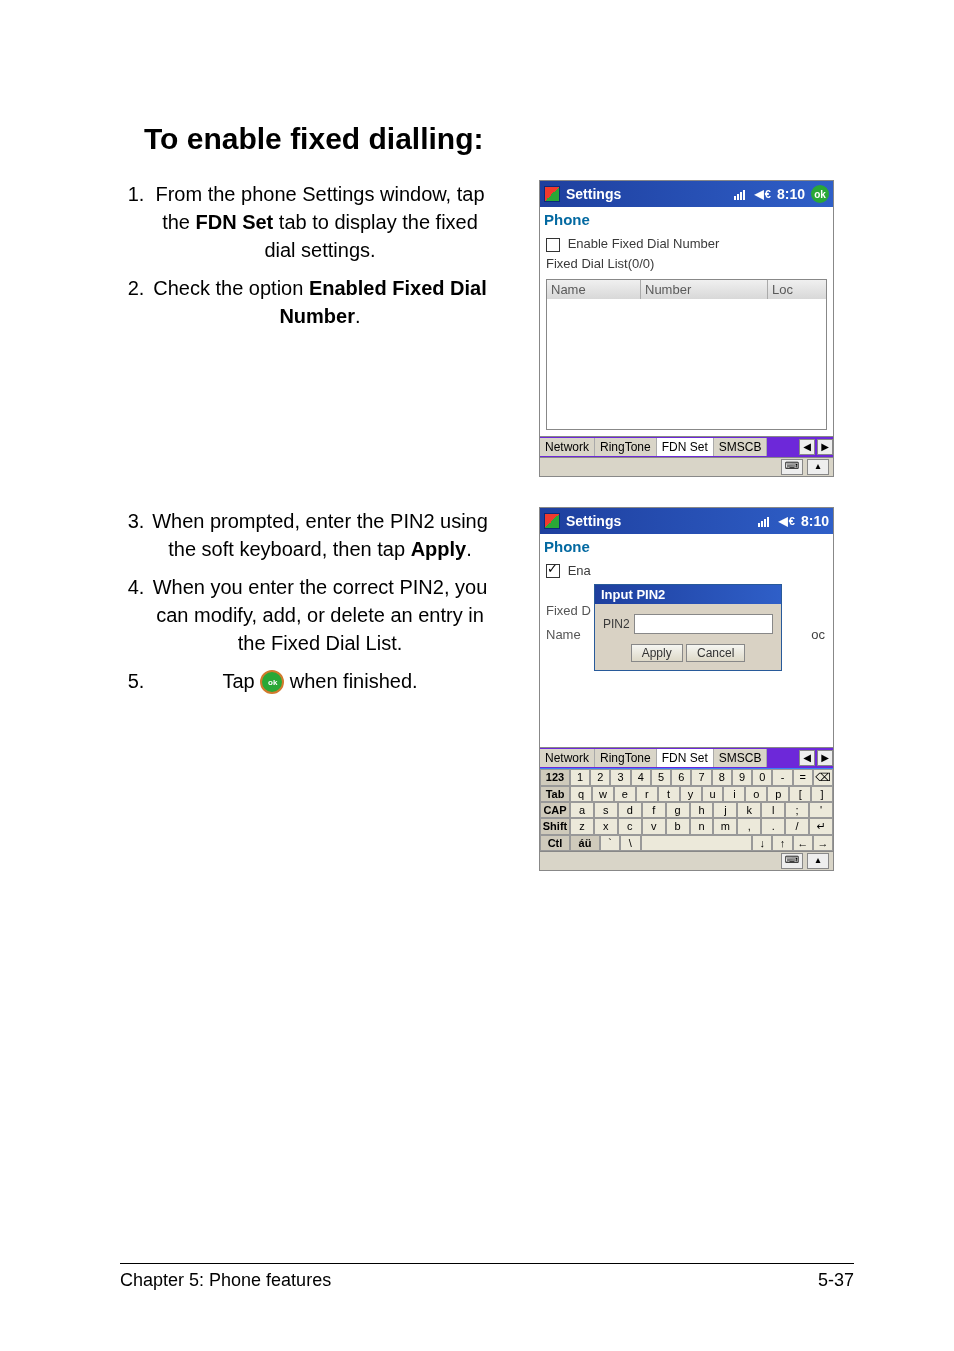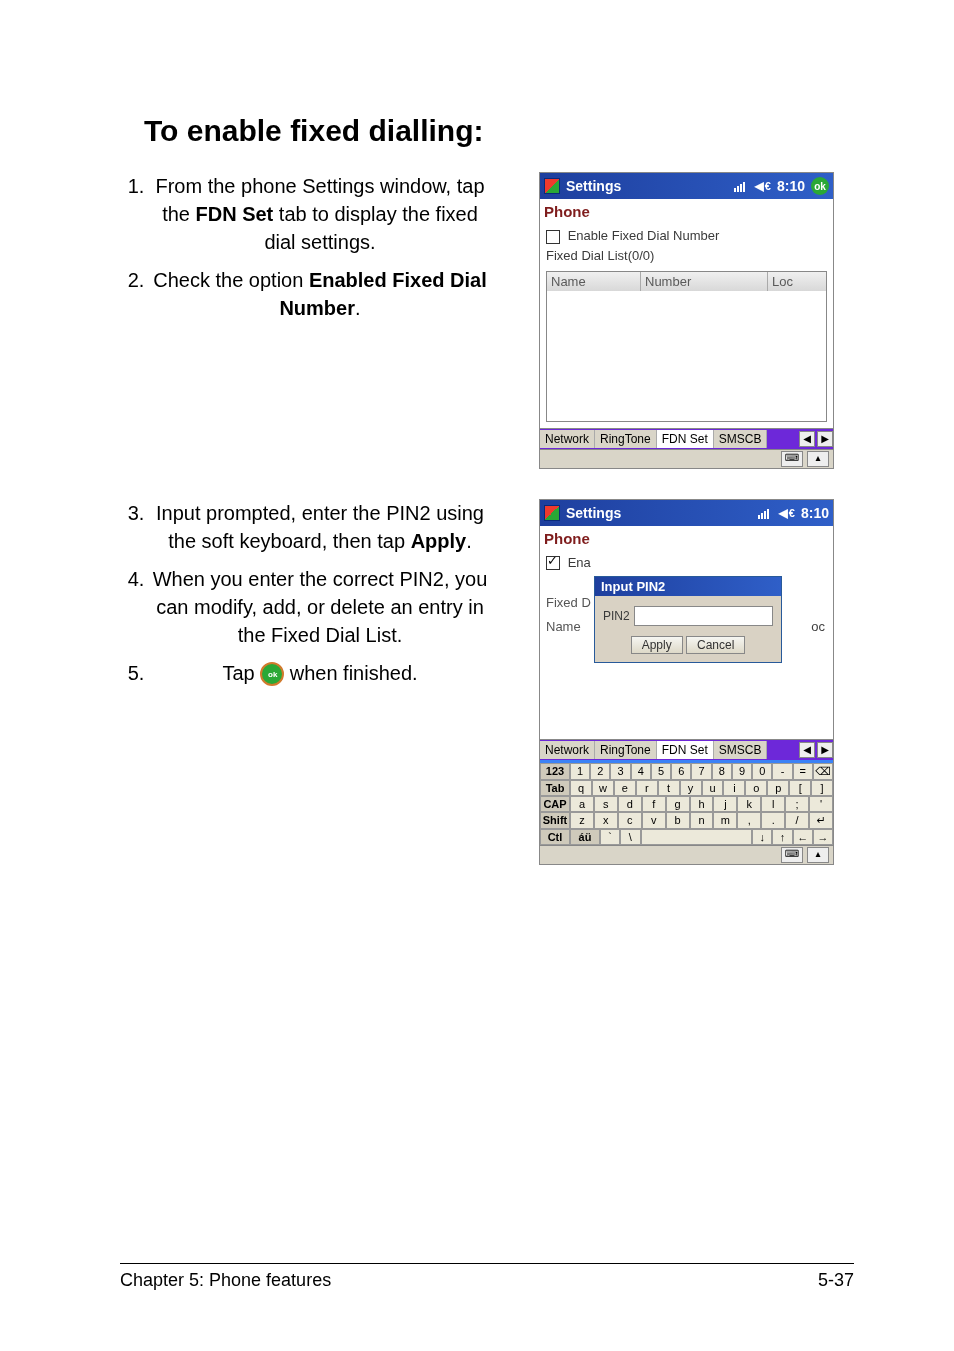--- a/index.html
+++ b/index.html
@@ -14,21 +14,21 @@
     width: 954px;
     height: 1351px;
     box-sizing: border-box;
     padding: 110px 100px 40px 120px;
     position: relative;
   }
   h2.section-heading {
     font-family: Verdana, Arial, sans-serif;
     font-weight: bold;
     font-size: 30px;
-    margin: 4px 0 24px 24px;
+    margin: 12px 0 24px 24px;
   }
   .cols {
     display: flex;
     gap: 32px;
   }
   .leftcol {
     width: 370px;
     flex-shrink: 0;
     text-align: center;
   }
@@ -112,21 +112,21 @@
     border-radius: 50%;
     background: #2aa836;
     color: #fff;
     font-size: 10px;
     font-weight: bold;
     display: inline-flex;
     align-items: center;
     justify-content: center;
   }
   .ppc-subtitle {
-    color: #7f1d1d;
+    color: #0369a1;
     font-weight: bold;
     padding: 4px 4px 2px 4px;
     font-size: 15px;
     background: #fff;
   }
   .ppc-body {
     background: #fff;
     padding: 6px;
     font-size: 13px;
     color: #3a3a3a;
@@ -247,21 +247,21 @@
     padding: 1px 10px;
     background: linear-gradient(#f6f6f2,#ded9c8);
     border: 1px solid #888;
     font-size: 12px;
     color: #333;
   }
   .btn-row { text-align: center; }
 
   
   .sip-kb {
-    border-top: 3px solid #3b82f6;
+    border-top: 1px solid #3b82f6;
     background: #eab308;
     font-size: 11px;
   }
   .kb-row { display: flex; }
   .kb-row .k {
     flex: 1;
     border: 1px solid #999;
     text-align: center;
     padding: 1px 0;
     margin: 0;
@@ -361,21 +361,21 @@
           <span class="sip-btn caret"></span>
         </div>
       </div>
     </div>
   </div>
 
   <div class="cols" style="margin-top:30px;">
     <div class="leftcol">
       <ol class="steps" start="3">
         <li>
-          <span>Input prompted, enter the PIN2 using the soft keyboard, then tap </span><span class="bold">Apply</span><span>.</span>
+          <span>When prompted, enter the PIN2 using the soft keyboard, then tap </span><span class="bold">Apply</span><span>.</span>
         </li>
         <li>
           <span>When you enter the correct PIN2, you can modify, add, or delete an entry in the Fixed Dial List.</span>
         </li>
         <li>
           <span>Tap </span>
           <span class="ok-inline">
             <svg width="12" height="12" viewBox="0 0 12 12">
                 <text x="2" y="9" font-size="8" fill="#fff" font-weight="bold">ok</text>
               </svg>

